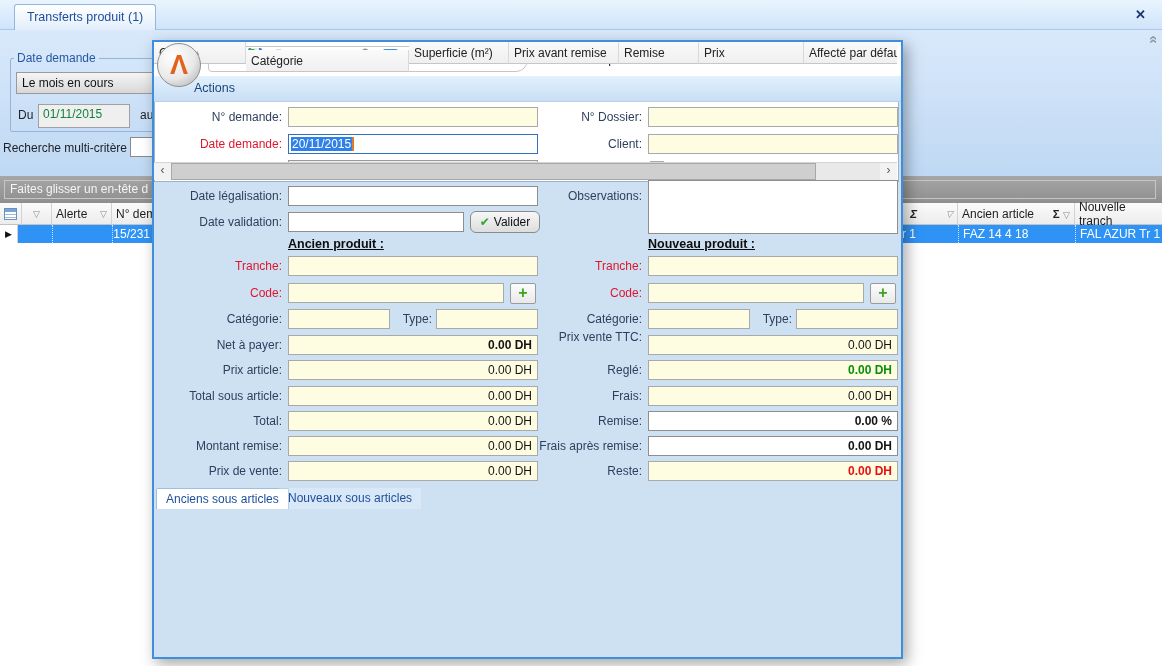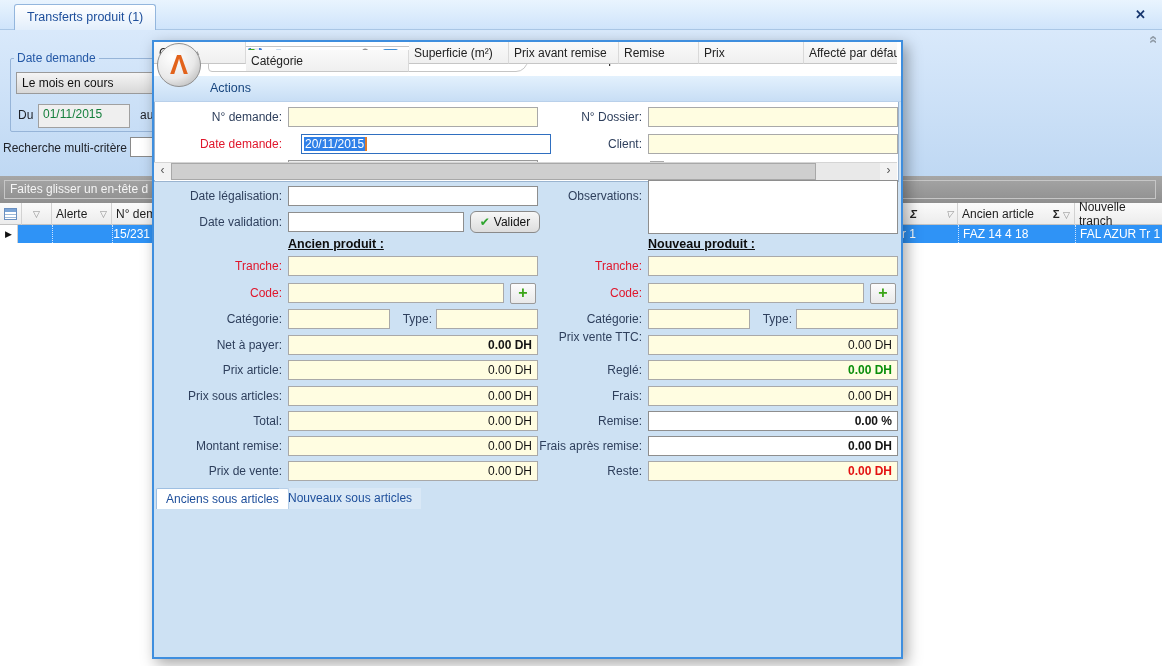--- a/index.html
+++ b/index.html
@@ -83,21 +83,21 @@
     font-weight:bold; font-size:11px; }
   .printer { width:14px; height:6px; background:#8a8f94; border-radius:1px; position:relative; margin-top:6px; }
   .printer::before { content:""; position:absolute; left:2px; top:-5px; width:10px; height:5px;
     background:#f2f2f2; border:1px solid #9a9a9a; }
   .caret { color:#444; font-size:9px; }
   .overflow { left:380px; top:8px; color:#333; font-size:9px; border-top:2px solid #333; padding-top:1px; }
   .dlg-title { left:330px; top:10px; font-size:12.5px; color:#1b1b1b; white-space:nowrap; }
   .winbtn { position:absolute; top:6px; width:22px; height:20px; text-align:center; line-height:20px; }
   .menubar { left:0; top:34px; width:747px; height:26px;
     background:linear-gradient(#e3f1fd,#c8def5); border-bottom:1px solid #b9d0ea; }
-  .menu-item { left:56px; top:5px; color:#17457e; font-size:12.5px; }
+  .menu-item { left:40px; top:5px; color:#17457e; font-size:12.5px; }
 
   
   .lbl { position:absolute; width:128px; text-align:right; color:#2e3f5c; white-space:nowrap; }
   .lbl-r { left:358px; width:130px; }
   .lbl-l { left:0; }
   .red { color:#e0162b; }
   .inp { position:absolute; height:20px; background:#fff; border:1px solid #8e8e8e; }
   .yellow { background:#fffde1; border-color:#a9a9a9; }
   .money { text-align:right; padding-right:5px; line-height:18px; color:#141414; }
   .b { font-weight:bold; }
@@ -255,21 +255,21 @@
       <span>Λ</span></div>
 
     <div class="abs menubar">
       <div class="abs menu-item">Actions</div>
     </div>
 
     <div class="lbl lbl-l" style="top:68px;">N° demande:</div>
     <div class="inp yellow" style="left:134px; top:65px; width:250px;"></div>
 
     <div class="lbl lbl-l red" style="top:95px;">Date demande:</div>
-    <div class="inp focused" style="left:134px; top:92px; width:250px;margin-left:13px;">
+    <div class="inp focused" style="left:134px; top:92px; width:250px;">
       <span class="selection">20/11/2015</span>
     </div>
 
     <div class="lbl lbl-l red" style="top:121px;">Motif:</div>
     <div class="inp ddl" style="left:134px; top:118px; width:250px;">
       <span class="dd-arrow"></span>
     </div>
 
     <div class="lbl lbl-l" style="top:147px;">Date légalisation:</div>
     <div class="inp" style="left:134px; top:144px; width:250px;"></div>
@@ -293,21 +293,21 @@
     <div class="inp yellow" style="left:134px; top:267px; width:102px;"></div>
     <div class="lbl" style="left:200px; width:78px; top:270px;">Type:</div>
     <div class="inp yellow" style="left:282px; top:267px; width:102px;"></div>
 
     <div class="lbl lbl-l" style="top:296px;">Net à payer:</div>
     <div class="inp yellow money b" style="left:134px; top:293px; width:250px;">0.00 DH</div>
 
     <div class="lbl lbl-l" style="top:321px;">Prix article:</div>
     <div class="inp yellow money" style="left:134px; top:318px; width:250px;">0.00 DH</div>
 
-    <div class="lbl lbl-l" style="top:347px;">Prix sous articles:</div>
+    <div class="lbl lbl-l" style="top:347px;">Total sous article:</div>
     <div class="inp yellow money" style="left:134px; top:344px; width:250px;">0.00 DH</div>
 
     <div class="lbl lbl-l" style="top:372px;">Total:</div>
     <div class="inp yellow money" style="left:134px; top:369px; width:250px;">0.00 DH</div>
 
     <div class="lbl lbl-l" style="top:397px;">Montant remise:</div>
     <div class="inp yellow money" style="left:134px; top:394px; width:250px;">0.00 DH</div>
 
     <div class="lbl lbl-l" style="top:422px;">Prix de vente:</div>
     <div class="inp yellow money" style="left:134px; top:419px; width:250px;">0.00 DH</div>

